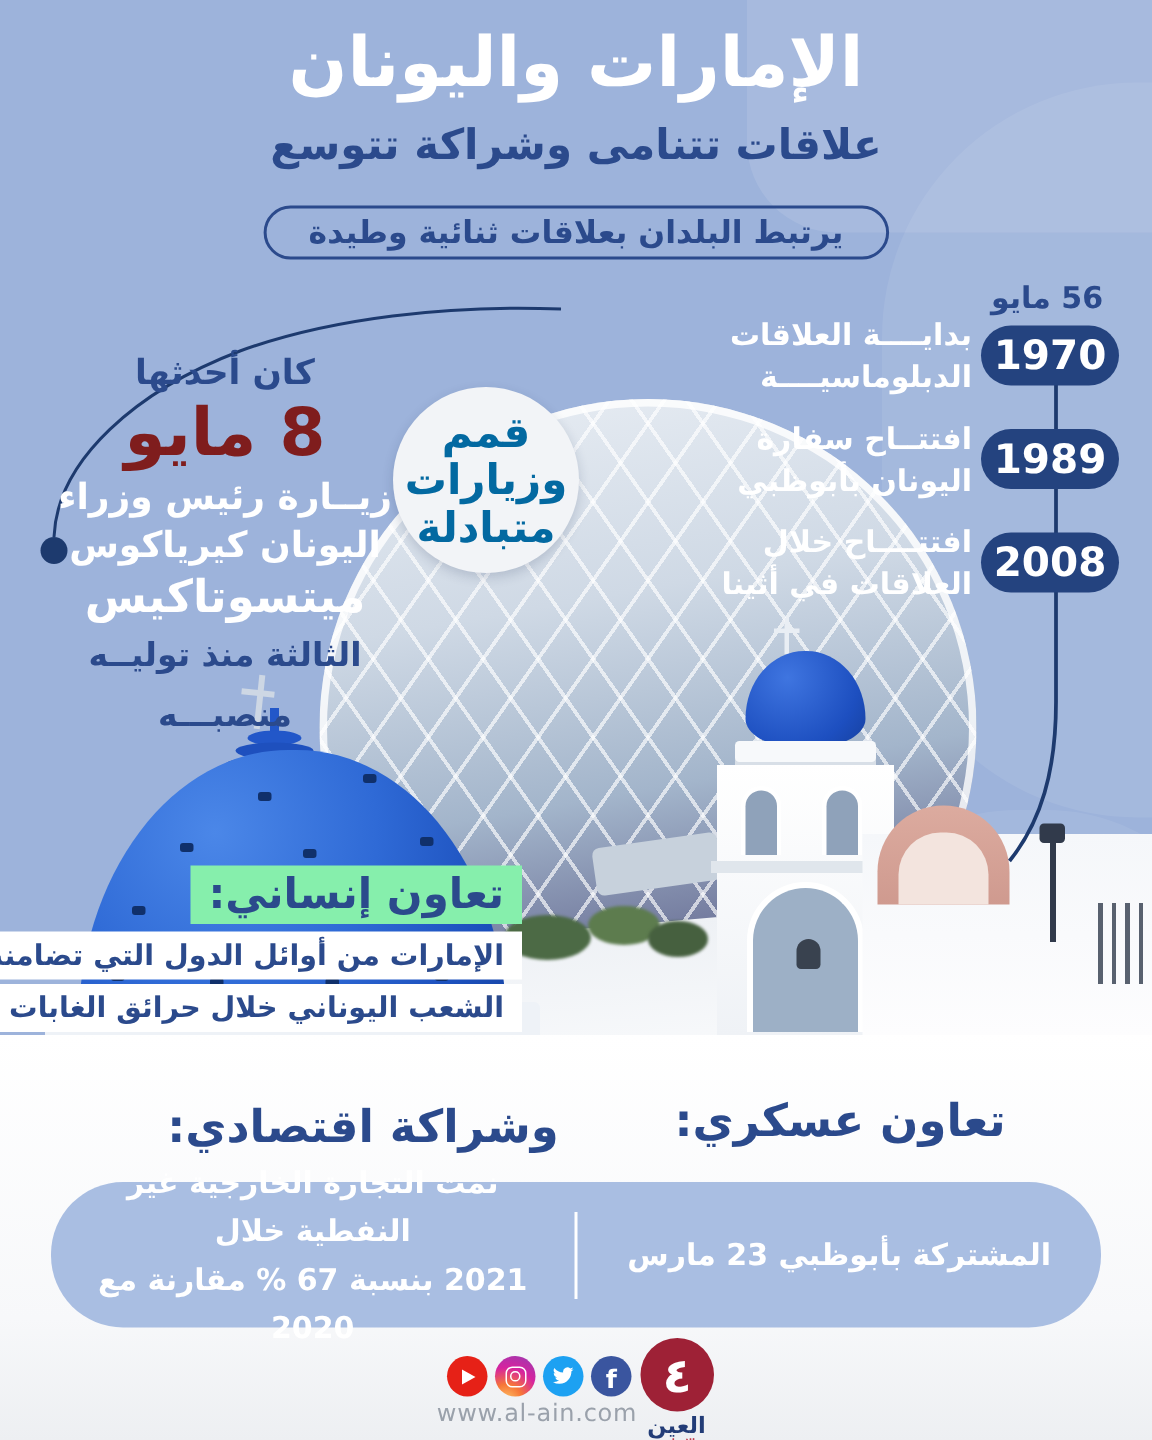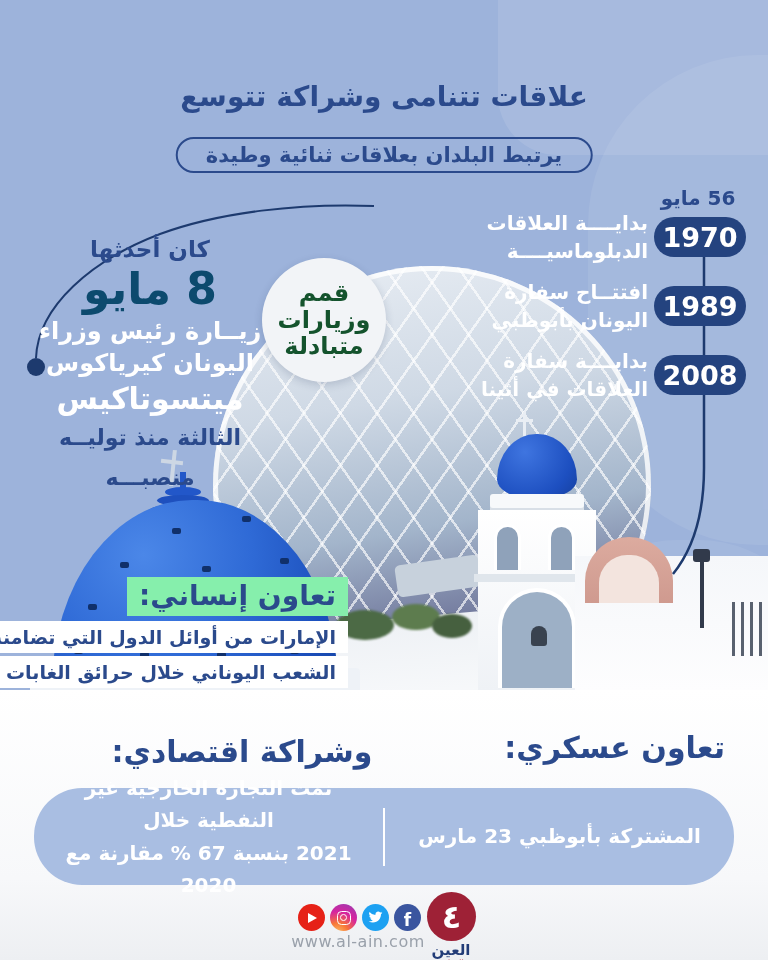--- a/index.html
+++ b/index.html
@@ -88,29 +88,29 @@
   .pink-front { position:absolute; left:599px; top:555px; width:60px; height:48px;
           background:#f3e4de; border-radius:28px 28px 0 0; z-index:2; }
   .lamp-pole { position:absolute; left:700px; top:558px; width:4px; height:70px; background:#313a4b; z-index:2; }
   .lamp-head { position:absolute; left:693px; top:549px; width:17px; height:13px; background:#313a4b; border-radius:3px; z-index:2; }
   .railing { position:absolute; left:732px; top:602px; width:36px; height:54px; z-index:2; opacity:.85;
              background:repeating-linear-gradient(90deg,#3c4656 0 3px,transparent 3px 9px); }
 
   
   .visit { position:absolute; left:28px; top:236px; width:244px; text-align:center; direction:rtl; z-index:3; }
   .visit .intro { color:#2b4a8c; font-size:23px; }
-  .visit .date  { color:#0c4a6e; font-size:44px; line-height:1.15; margin-top:2px; }
+  .visit .date  { color:#7f1d1d; font-size:44px; line-height:1.15; margin-top:2px; }
   .visit .l1, .visit .l2 { color:#fff; font-size:24px; line-height:1.35; }
   .visit .name  { color:#fff; font-size:30px; margin-top:2px; }
   .visit .l3 { color:#2b4a8c; font-size:22px; margin-top:9px; }
   .visit .l4 { color:#2b4a8c; font-size:22px; margin-top:15px; }
 
   
   .summit { position:absolute; left:262px; top:258px; width:124px; height:124px; border-radius:50%;
-            background:#f2f4f7; color:#14532d; font-size:24px; line-height:1.12;
+            background:#f2f4f7; color:#0369a1; font-size:28px; line-height:1.12;
             display:flex; align-items:center; justify-content:center; text-align:center;
             z-index:5; box-shadow:0 3px 8px rgba(25,45,85,.18); direction:rtl; }
 
   
   .tl-date { position:absolute; left:650px; top:186px; width:96px; text-align:center;
              color:#2b4a8c; font-size:20px; direction:rtl; z-index:4; }
   .tl-pill { position:absolute; left:654px; width:92px; height:40px; background:#24437f; border-radius:21px;
              color:#fff; font-size:27px; display:flex; align-items:center; justify-content:center; z-index:4; }
   .tl-pill.p1 { top:217px; } .tl-pill.p2 { top:286px; } .tl-pill.p3 { top:355px; }
   .tl-label { position:absolute; left:460px; width:188px; color:#fff; font-size:20px; line-height:1.38;
@@ -119,21 +119,21 @@
 
   
   .hum { position:absolute; right:420px; top:577px; display:flex; flex-direction:column;
          align-items:flex-start; direction:rtl; z-index:6; }
   .hum .chip-h { background:#86efac; color:#2b4a8c; font-size:28px; padding:2px 12px 4px; margin-bottom:5px; white-space:nowrap; }
   .hum .chip   { background:#fff; color:#2b4a8c; font-size:19px; padding:5px 12px; margin-bottom:3px; white-space:nowrap; }
 
   
   .bottom { position:absolute; left:0; top:690px; width:768px; height:270px; z-index:7;
             background:linear-gradient(180deg,#ffffff 0%,#f7f8fa 70%,#edeff2 100%); }
-  .head-mil { position:absolute; left:395px; top:40px; width:330px; text-align:right;
+  .head-mil { position:absolute; left:395px; top:40px; width:330px; text-align:center;
               color:#2b4a8c; font-size:30px; direction:rtl; }
   .head-eco { position:absolute; left:77px; top:44px; width:330px; text-align:center;
               color:#2b4a8c; font-size:30px; direction:rtl; }
   .coop-box { position:absolute; left:34px; top:98px; width:700px; height:97px; background:#a9bee2;
               border-radius:48px; display:flex; flex-direction:row-reverse; align-items:center; }
   .coop-cell { flex:1; color:#fff; font-size:20px; line-height:1.62; text-align:center; direction:rtl; padding:0 30px; }
   .coop-divider { width:2px; height:58px; background:#fff; }
 
   
   .social { position:absolute; left:298px; top:214px; display:flex; gap:5px; }
@@ -159,20 +159,21 @@
   <div class="deco deco-1"></div>
   <div class="deco deco-2"></div>
   <div class="deco deco-3"></div>
 
   <svg class="lines" width="768" height="960" viewBox="0 0 768 960">
     <path d="M374,206 C300,203 220,212 160,234 C92,260 38,306 36,358" fill="none" stroke="#1d3a6e" stroke-width="2"></path>
     <circle cx="36" cy="367" r="9" fill="#1d3a6e"></circle>
     <path d="M704,236 L704,468 C704,514 694,548 673,574" fill="none" stroke="#1d3a6e" stroke-width="2.5"></path>
   </svg>
 
+  <div class="title">الإمارات واليونان</div>
   <div class="subtitle">علاقات تتنامى وشراكة تتوسع</div>
   <div class="badge">يرتبط البلدان بعلاقات ثنائية وطيدة</div>
 
   <div class="building"></div>
   <div class="street"></div>
   <div class="green-1"></div>
   <div class="green-2"></div>
   <div class="green-3"></div>
   <div class="pergola"></div>
 
@@ -230,21 +231,21 @@
   <div class="tl-pill p3">2008</div>
   <div class="tl-label l1">
     <div>بدايــــة العلاقات</div>
     <div>الدبلوماسيــــة</div>
   </div>
   <div class="tl-label l2">
     <div>افتتــاح سفارة</div>
     <div>اليونان بأبوظبي</div>
   </div>
   <div class="tl-label l3">
-    <div>بدايــــة سفارة</div>
+    <div>افتتــــاح خلال</div>
     <div>العلاقات في أثينا</div>
   </div>
 
   <div class="hum">
     <div class="chip-h">تعاون إنساني:</div>
     <div class="chip">الإمارات من أوائل الدول التي تضامنت ودعمت</div>
     <div class="chip">الشعب اليوناني خلال حرائق الغابات</div>
   </div>
 
   <div class="bottom">

